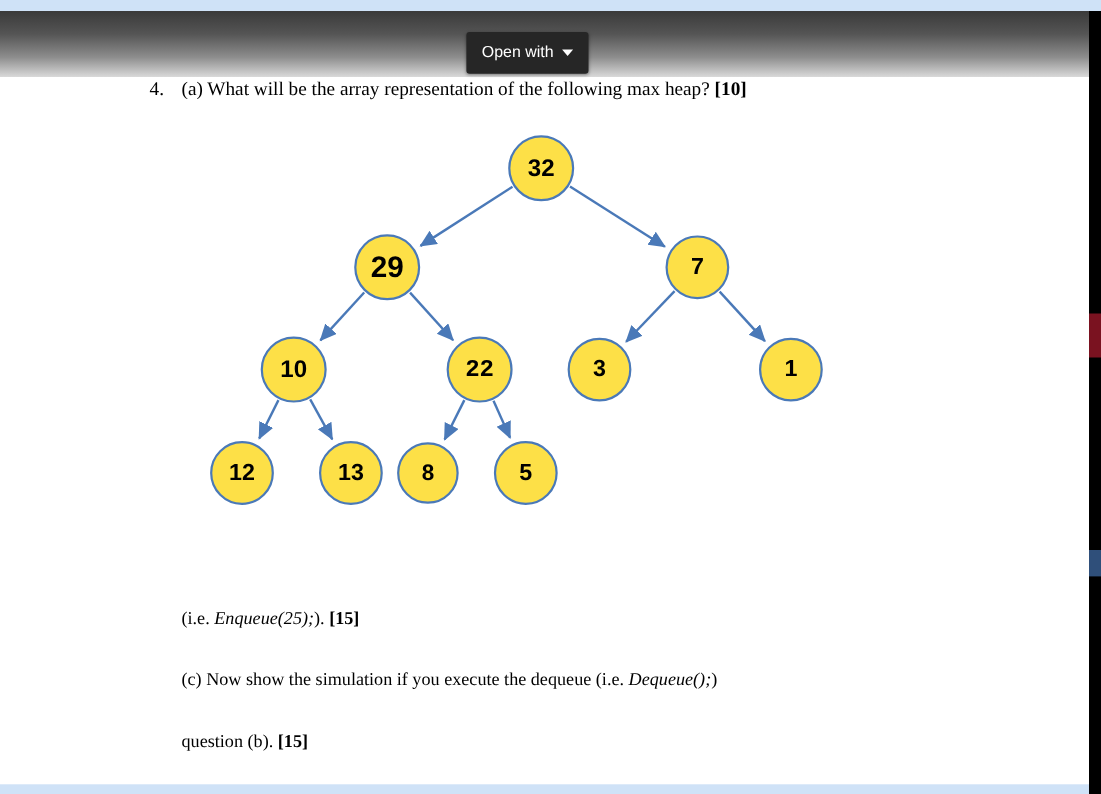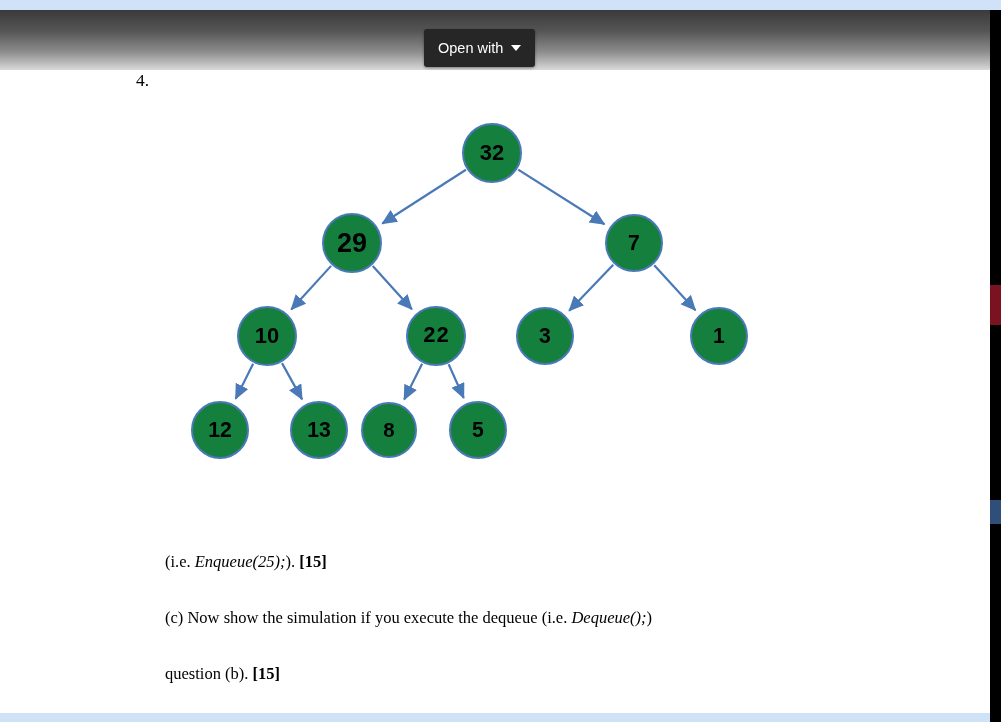--- a/index.html
+++ b/index.html
@@ -112,21 +112,21 @@
   .diagram {
     position: absolute;
     left: 0; top: 0;
     width: 1001px; height: 722px;
     pointer-events: none;
   }
   .node {
     position: absolute;
     border: 2.2px solid #4a79b8;
     border-radius: 50%;
-    background: #15803d;
+    background: #fde047;
     color: #000000;
     font-family: "Liberation Sans", sans-serif;
     font-weight: bold;
     display: flex;
     align-items: center;
     justify-content: center;
     box-sizing: border-box;
   }
 </style>
 </head>
@@ -140,20 +140,23 @@
   <div class="right-bar-accent"></div>
   <div class="right-bar-accent2"></div>
   <div class="bottom-strip"></div>
 
   <div class="open-with">
     <span>Open with</span>
     <span class="caret"></span>
   </div>
 
   <div class="q-number">4.</div>
+  <div class="q-a-text">
+    <span>(a) What will be the array representation of the following max heap? </span><span class="bold">[10]</span>
+  </div>
 
   <svg class="diagram" viewBox="0 0 1001 722">
     <defs>
       <marker id="arrow" markerWidth="9" markerHeight="9" refX="6.5" refY="3.2" orient="auto">
         <path d="M0,0 L7,3.2 L0,6.4 z" fill="#4a79b8"></path>
       </marker>
     </defs>
     <g id="edges" stroke="#4a79b8" stroke-width="2.2" fill="none">
         <line x1="465.92346726332687" y1="169.76348533071845" x2="382.2824251135559" y2="223.53272671271404" marker-end="url(#arrow)"></line>
         <line x1="518.1838332180879" y1="169.59538725090076" x2="604.4376076569976" y2="224.26327245866045" marker-end="url(#arrow)"></line>

